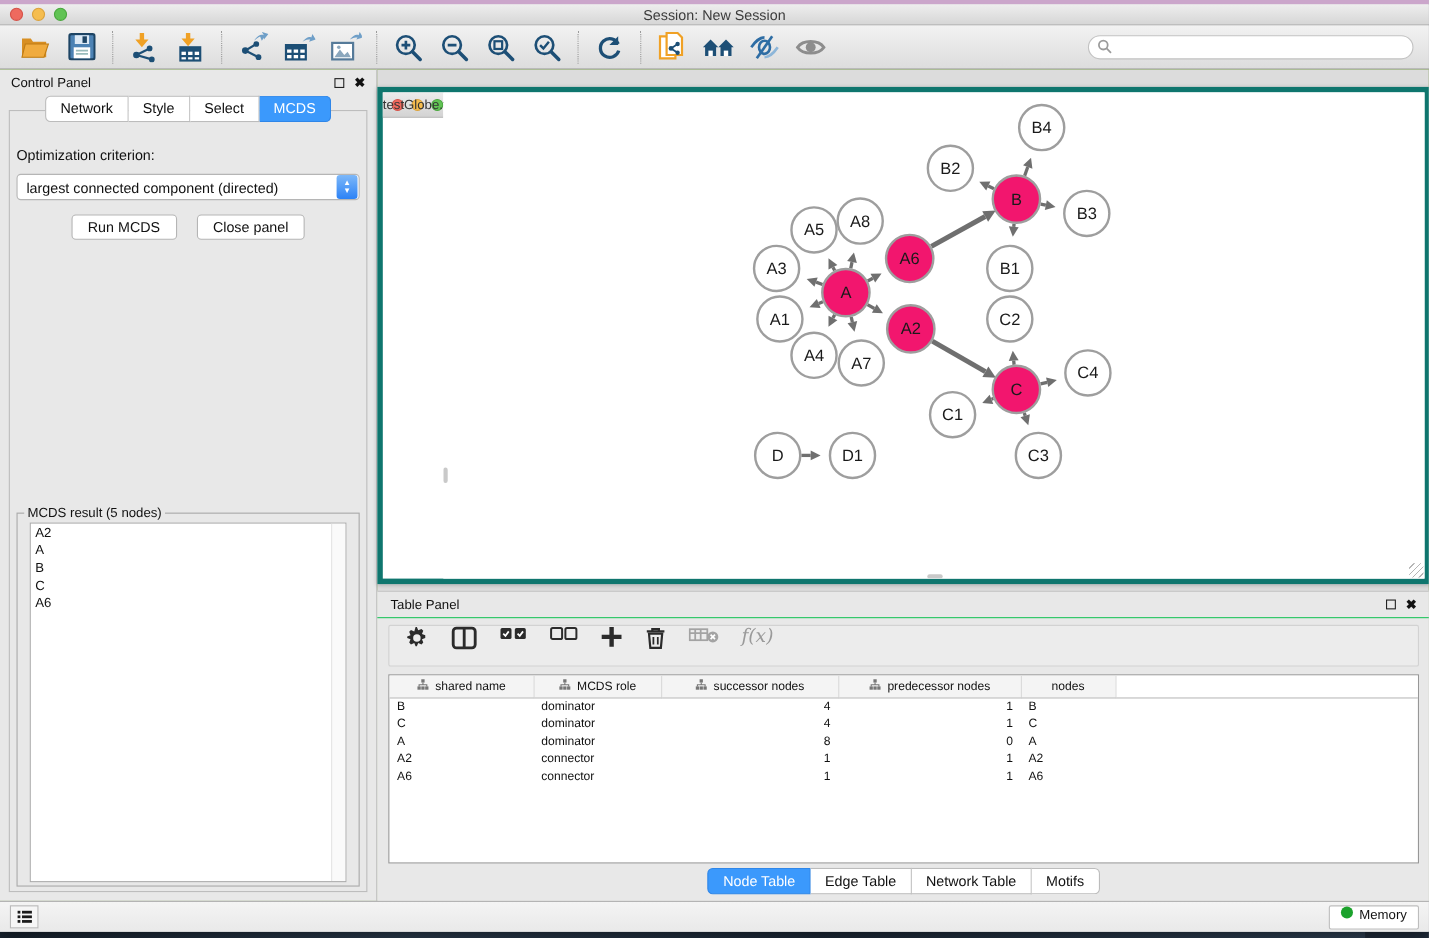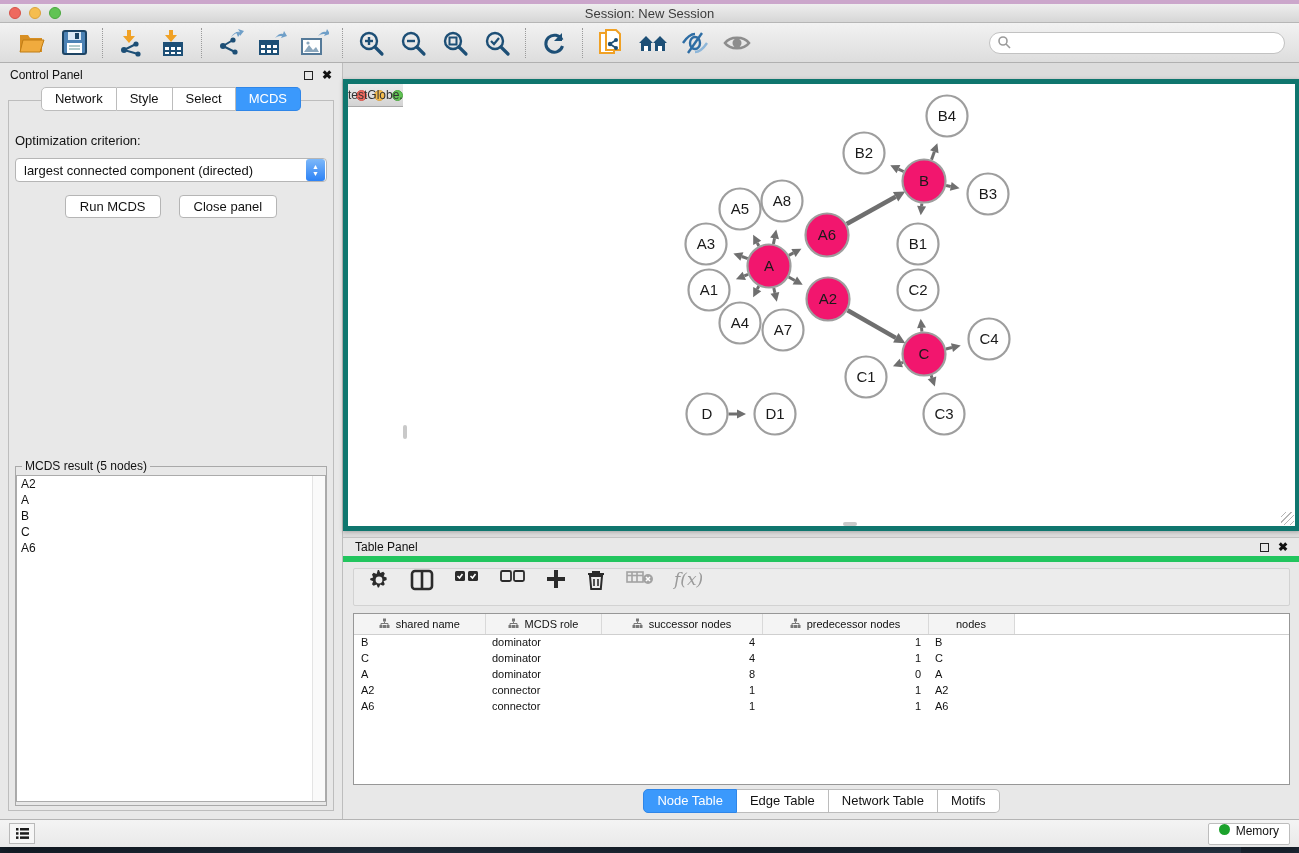--- a/index.html
+++ b/index.html
@@ -44,21 +44,21 @@
   .seg-tab:last-child { border-radius:0 5px 5px 0; }
   .seg-tab.active { background:#3b99fc; border-color:#2f86e8; color:#fff; }
   .cp-body { flex:1; border:1px solid #bdbdbd; margin:0 8px 8px; background:#e8e8e8; display:flex; flex-direction:column; padding:28px 6px 4px; }
   .opt-label { text-align:left; font-size:13px; color:#111; margin-top:4px; }
   .combo { width:312px; height:24px; margin:10px auto 0; background:#fff; border:1px solid #b5b5b5; border-radius:4px; display:flex; align-items:center; position:relative; }
   .combo-text { flex:1; font-size:13px; color:#111; padding-left:8px; white-space:nowrap; overflow:hidden; }
   .combo-stepper { width:19px; height:22px; border-radius:3px; background:linear-gradient(#7db8f9,#2c82f6); margin-right:1px; display:flex; flex-direction:column; align-items:center; justify-content:center; gap:1px; }
   .combo-stepper span { color:#fff; font-size:7px; line-height:6px; }
   .cp-buttons { display:flex; justify-content:center; gap:18px; margin-top:13px; }
   .mac-btn { background:#fff; border:1px solid #b5b5b5; border-radius:4px; font-size:13px; color:#111; padding:3px 14px; font-family:"Liberation Sans",sans-serif; }
-  .result-fieldset { margin-top:auto; height:340px; border:1px solid #a9a9a9; position:relative; padding:8px 0 3px; background:#e8e8e8; }
+  .result-fieldset { margin-top:auto; height:340px; border:1px solid #a9a9a9; position:relative; padding:8px 11px 3px; background:#e8e8e8; }
   .result-legend { position:absolute; top:-8px; left:6px; background:#e8e8e8; font-size:12px; color:#111; padding:0 3px; }
   .result-list { width:100%; height:100%; background:#fff; border:1px solid #ababab; overflow:hidden; position:relative; }
   .result-list .track { position:absolute; right:0; top:0; bottom:0; width:13px; background:#fafafa; border-left:1px solid #e4e4e4; }
   .result-item { font-size:12px; color:#111; line-height:16px; padding-left:4px; }
 
   
   .right-pane { flex:1; display:flex; flex-direction:column; background:#dcdcdc; }
 
   
   .net-window { height:452px; border:5px solid #0f766e; background:#fff; display:flex; flex-direction:row; box-shadow:0 1px 4px rgba(0,0,0,.25);margin-top:16px; }
@@ -68,21 +68,21 @@
   .net-title { position:absolute; left:0; right:0; text-align:center; font-size:12px; color:#333; }
   .net-canvas { flex:1; position:relative; background:#fff; overflow:hidden; }
   .net-canvas svg { display:block; }
   .scroll-mark-left { position:absolute; left:0; top:341px; width:4px; height:14px; background:#c9c9c9; border-radius:2px; }
   .scroll-mark-bottom { position:absolute; left:440px; bottom:0; width:14px; height:4px; background:#c9c9c9; border-radius:2px; }
   .resize-grip { position:absolute; right:1px; bottom:1px; width:13px; height:13px;
     background:repeating-linear-gradient(135deg, transparent 0 3px, #b5b5b5 3px 4px); }
 
   
   .table-panel { flex:1; margin-top:6px; background:#e8e8e8; border-top:1px solid #c2c2c2; display:flex; flex-direction:column; }
-  .tp-header { height:24px; display:flex; align-items:center; padding:0 12px; border-bottom:6px solid #22c55e; }
+  .tp-header { height:24px; display:flex; align-items:center; padding:0 12px; border-bottom:1px solid #22c55e; }
   .tp-toolbar { margin:6px 10px 5px; height:38px; background:#ececec; border:1px solid #d2d2d2; border-radius:2px; display:flex; align-items:flex-start; gap:20px; padding:0 14px; }
   .tp-ic { display:flex; align-items:center; justify-content:center; }
   .fx { font-family:"DejaVu Serif", serif; font-style:italic; font-size:17px; color:#9a9a9a; }
   .table-wrap { flex:1; margin:2px 10px 4px; background:#fff; border:1px solid #979797; overflow:hidden; }
   table.node-table { border-collapse:collapse; width:100%; font-size:11px; table-layout:fixed; }
   .node-table th { font-weight:normal; color:#111; background:#f4f4f4; border-right:1px solid #d9d9d9; border-bottom:1px solid #cfcfcf; height:20px; padding:0 4px; white-space:nowrap; }
   .node-table th.filler { background:#fff; border-right:none; }
   .node-table th .hicon { vertical-align:-1px; margin-right:6px; }
   .node-table td { color:#111; height:16px; padding:0 7px; white-space:nowrap; overflow:hidden; }
   .node-table td.al { text-align:left; } .node-table td.ar { text-align:right; }

